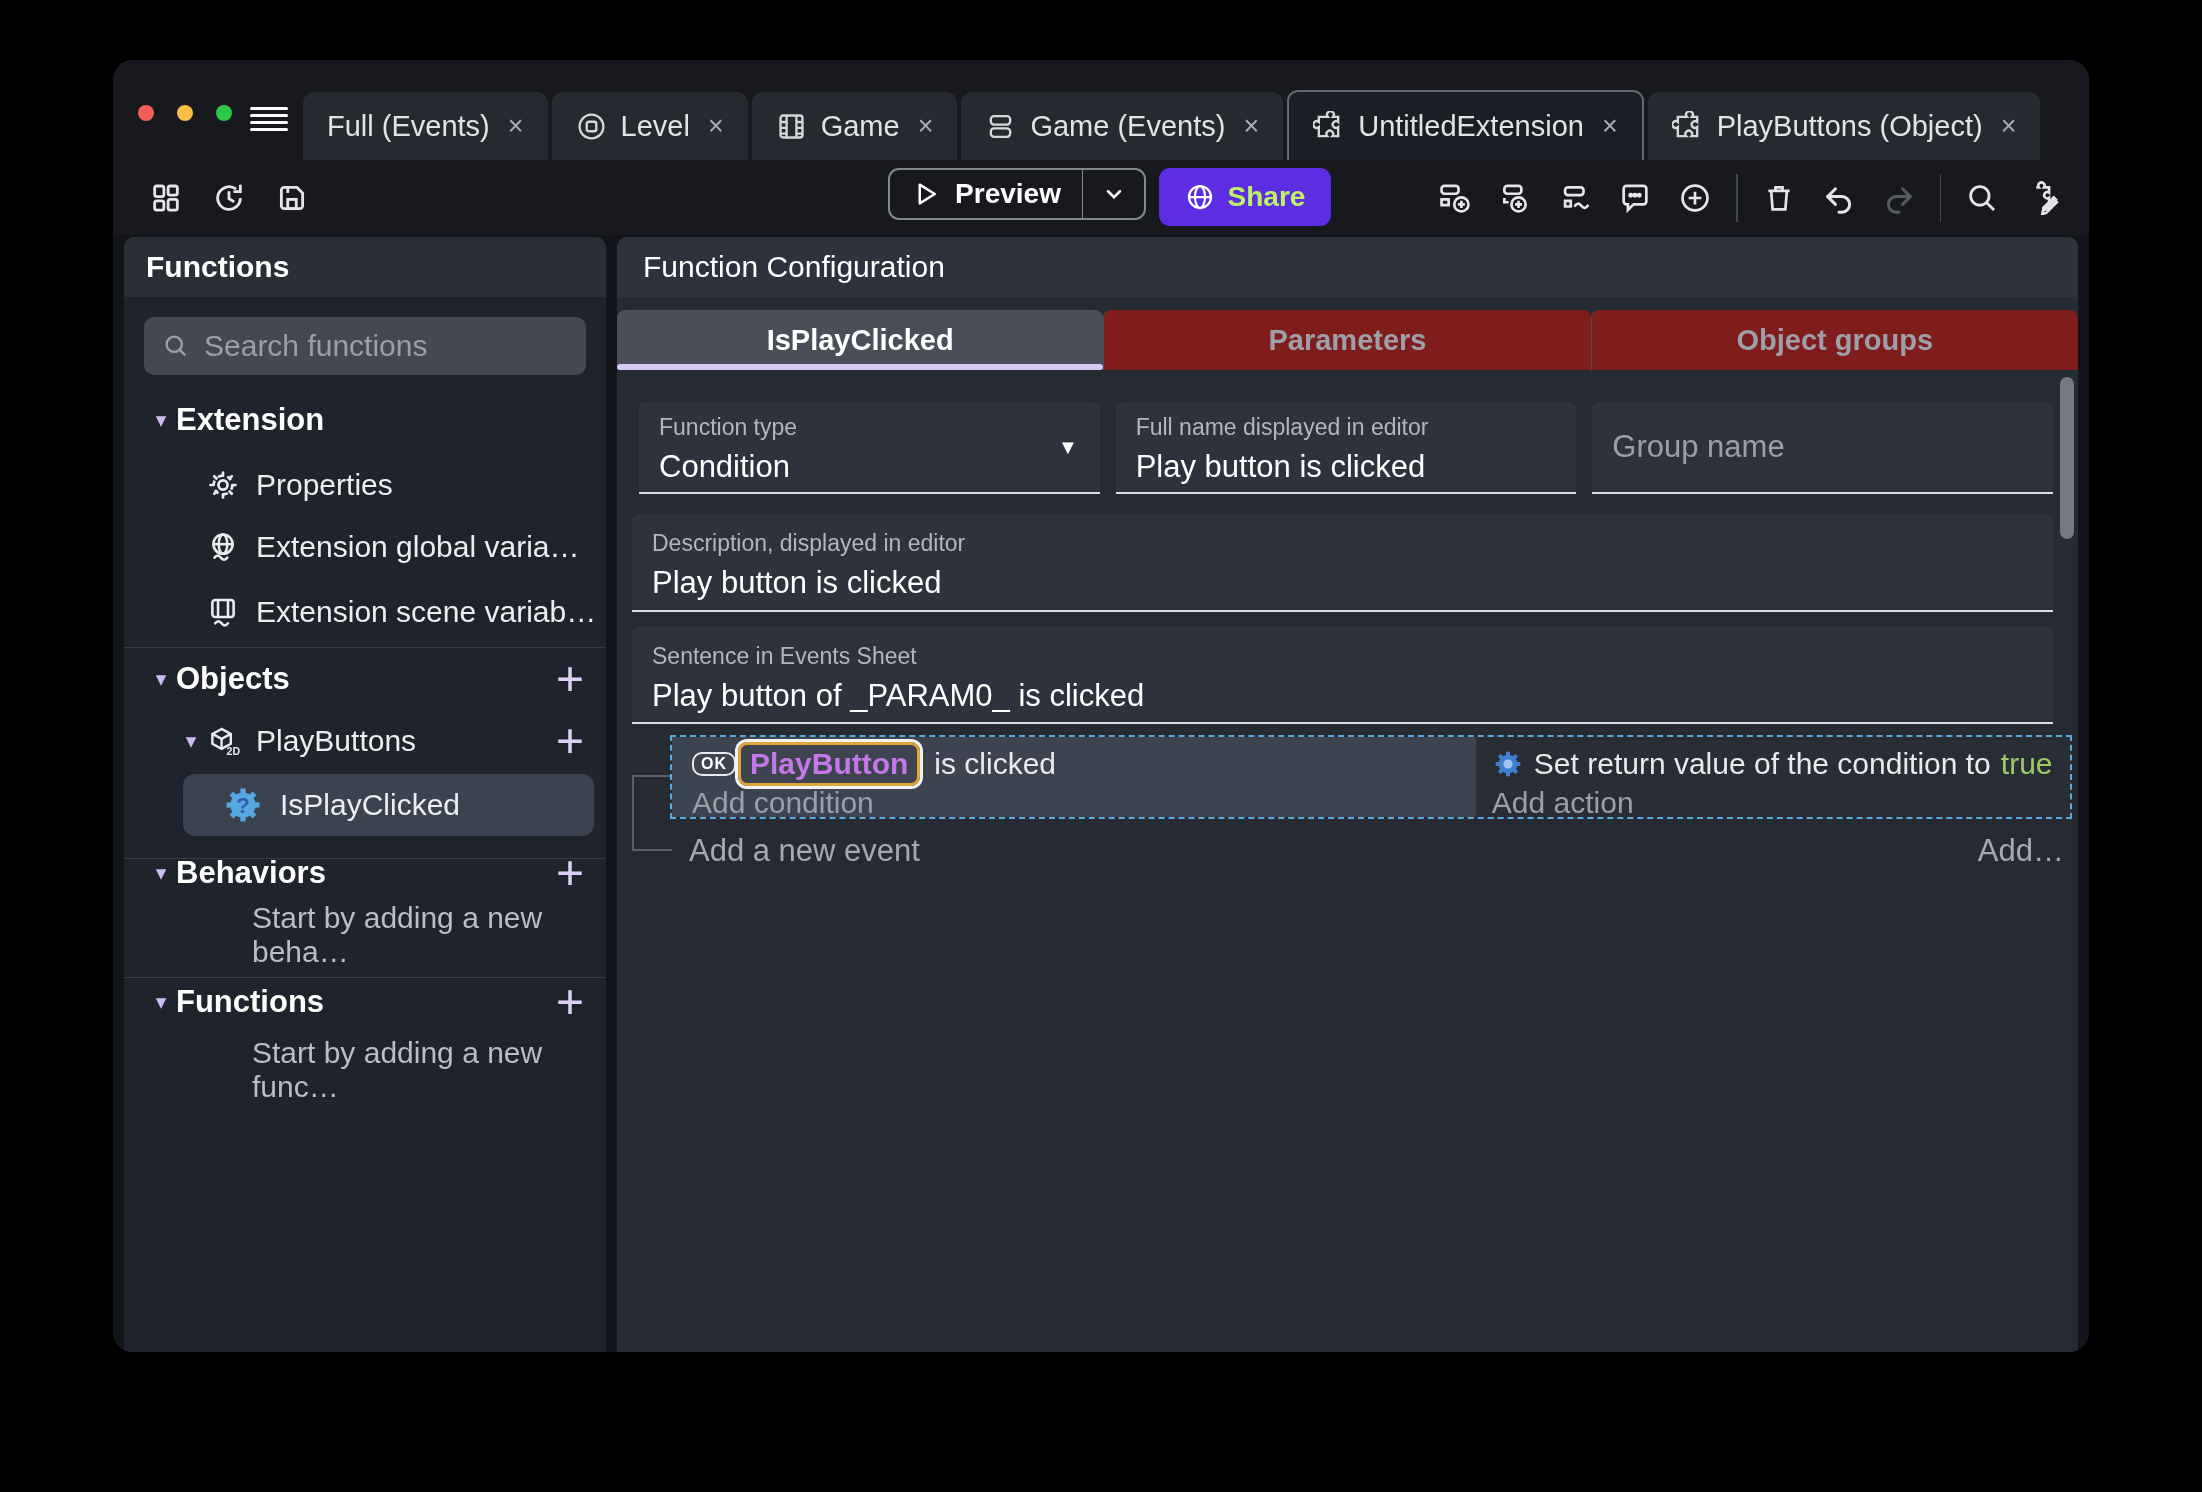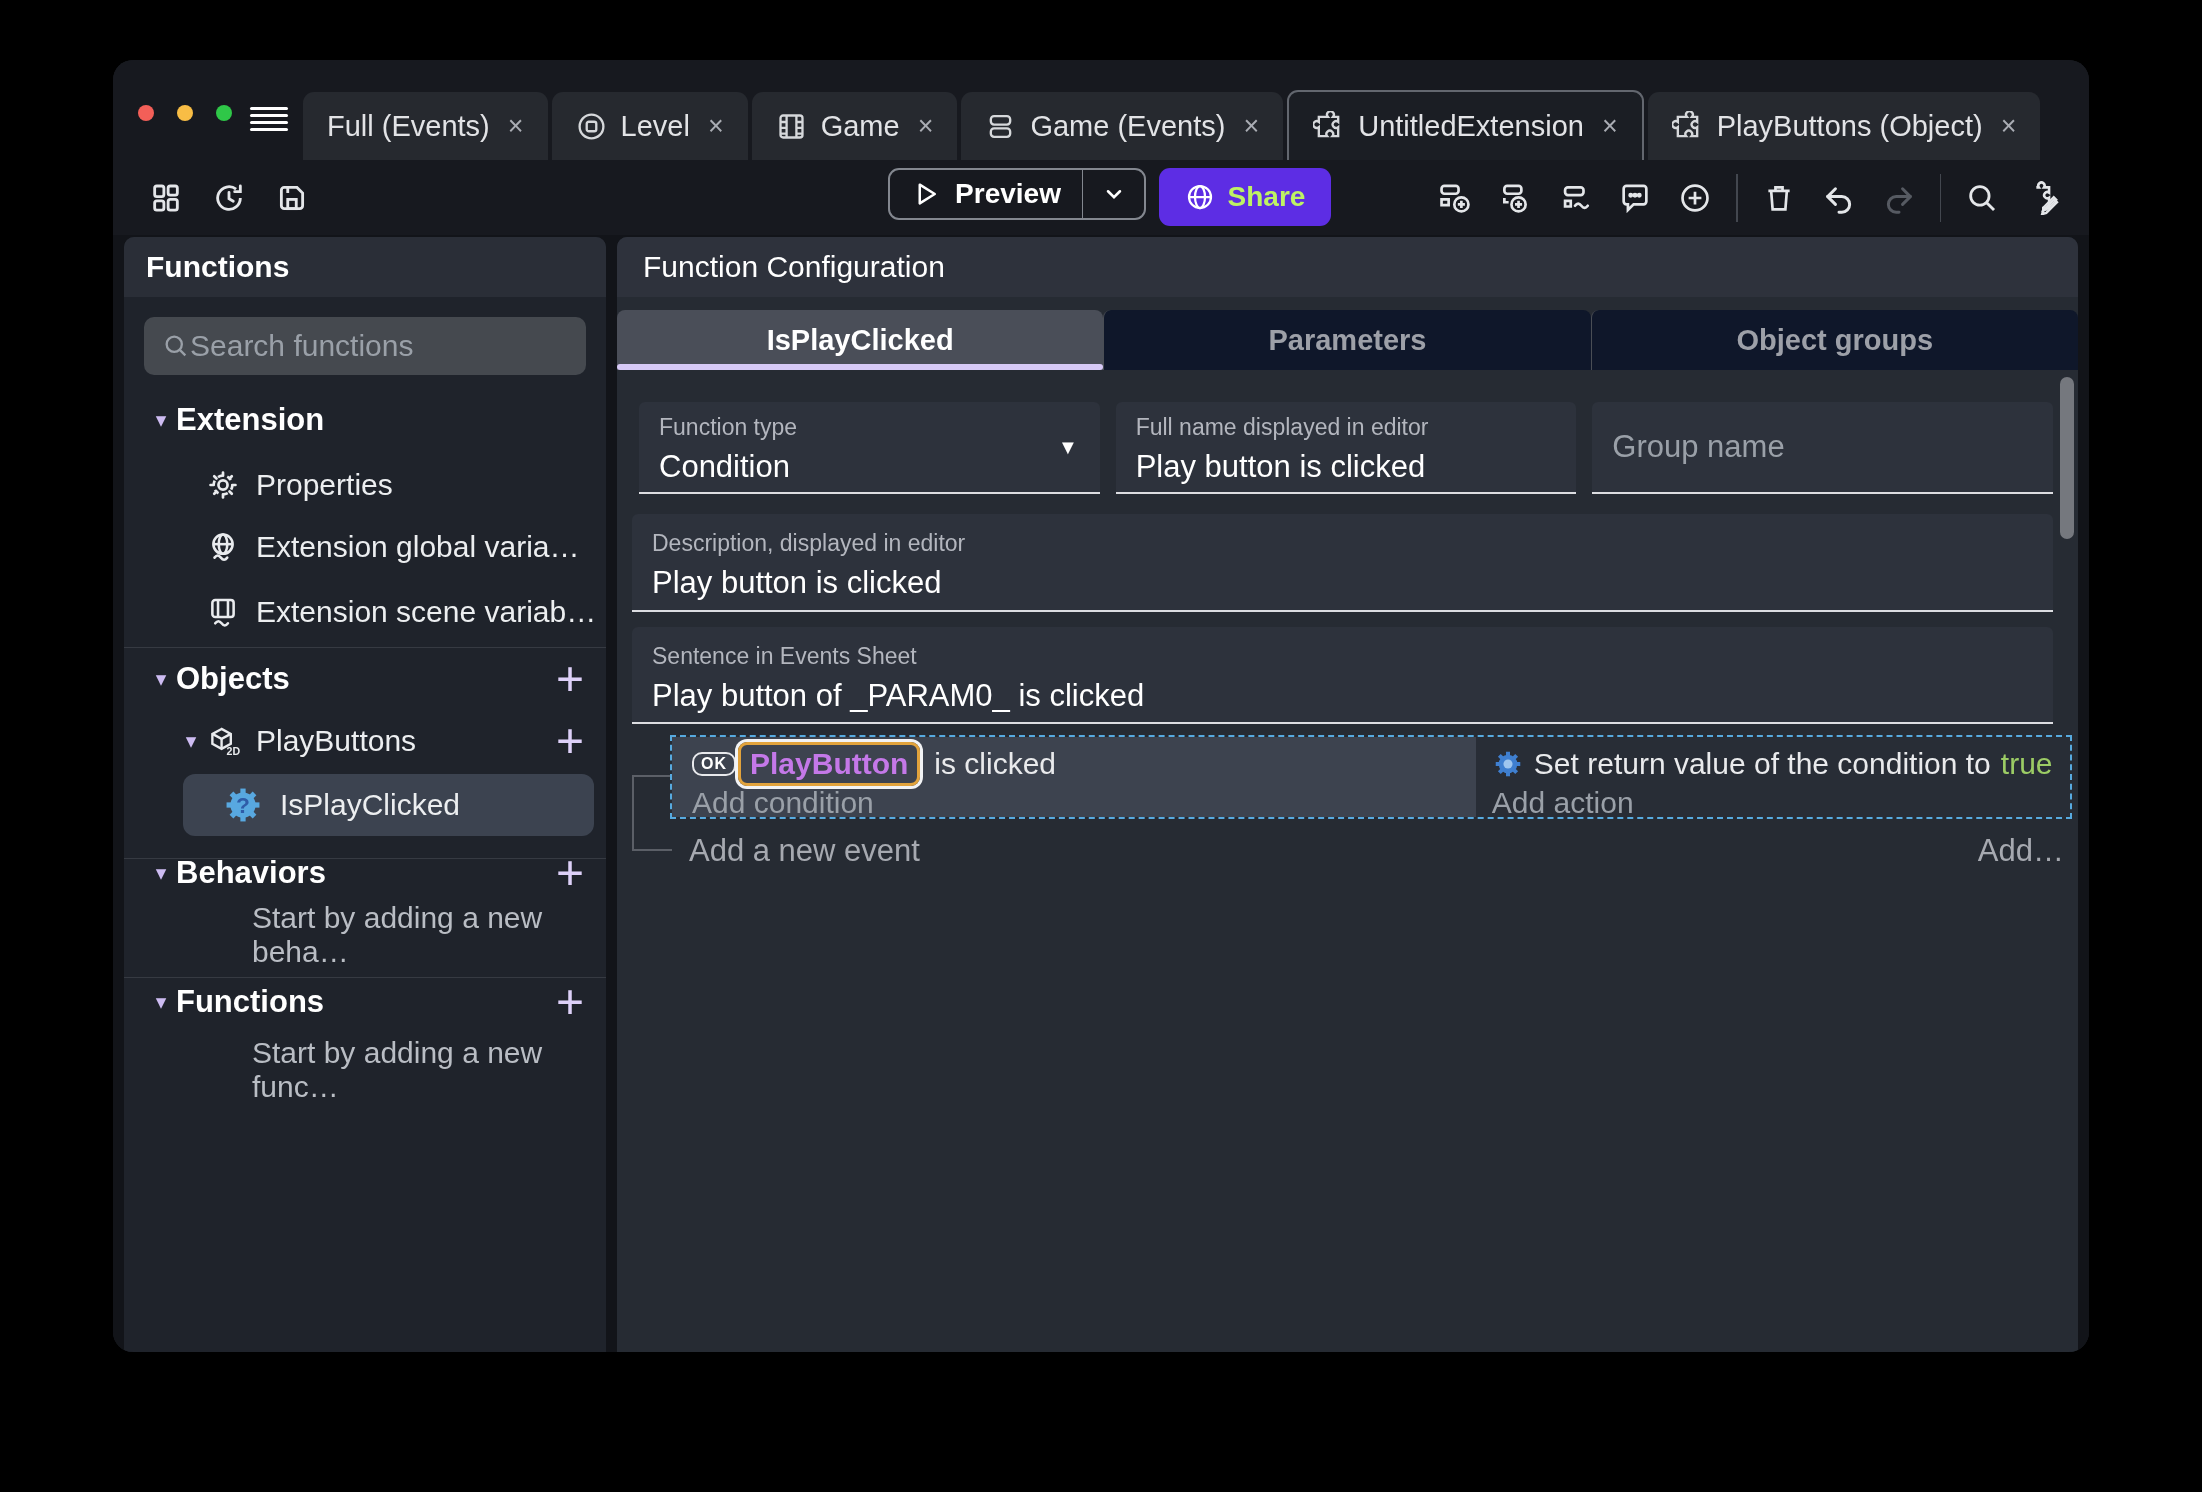--- a/index.html
+++ b/index.html
@@ -50,21 +50,21 @@
   
   .content { position:absolute; top:175px; bottom:0; left:0; right:0; background:#121419;
              display:flex; gap:11px; padding:2px 11px 0 11px; }
   .card { border-radius:10px 10px 0 0; overflow:hidden; position:relative; }
 
   
   .sidebar { width:482px; flex:0 0 auto; background:#1f232b; }
   .side-header { height:60px; background:#2a2e37; display:flex; align-items:center; padding-left:22px;
                  font-size:30px; font-weight:600; color:#fff; }
   .searchbox { position:absolute; left:20px; right:20px; top:80px; height:58px; background:#45494f;
-               border-radius:10px; display:flex; align-items:center; padding:0 18px; }
+               border-radius:10px; display:flex; align-items:center; padding:0 18px; gap:14px; }
   .searchbox svg { width:28px; height:28px; color:#9aa0a8; flex:0 0 auto; }
   .searchbox input { background:transparent; border:none; outline:none; color:#e8e9ec; font-size:30px;
                      font-family:inherit; width:100%; }
   .searchbox input::placeholder { color:#9aa0a8; }
   .srow { position:absolute; left:0; right:0; height:44px; display:flex; align-items:center; }
   .chev { font-size:21px; color:var(--lavender); width:30px; text-align:center; flex:0 0 auto; }
   .sec-label { font-size:31px; font-weight:bold; color:#fff; }
   .plus-btn { position:absolute; right:22px; top:50%; transform:translateY(-50%); font-size:48px; font-weight:200;
               color:#ddd0f8; background:none; border:none; cursor:pointer; line-height:1; font-family:inherit; }
   .iicon { width:34px; height:34px; color:#e9ebee; flex:0 0 auto; }
@@ -74,21 +74,21 @@
   .sdivider { position:absolute; left:0; right:0; height:1px; background:#363a42; }
   .selrow { position:absolute; left:59px; right:12px; top:537px; height:62px; background:#3c4350;
             border-radius:12px; display:flex; align-items:center; padding-left:39px; cursor:pointer; }
   .fn-icon { width:42px; height:42px; flex:0 0 auto; }
 
   
   .main { flex:1; background:#262b33; }
   .main-header { height:60px; background:#2e323c; display:flex; align-items:center; padding-left:26px;
                  font-size:30px; font-weight:500; color:#fff; }
   .cfg-tabs { position:absolute; left:0; right:0; top:73px; height:60px; display:flex; }
-  .cfg-tab { flex:1; background:#0f172a; display:flex; align-items:center; justify-content:center;
+  .cfg-tab { flex:1; background:#7f1d1d; display:flex; align-items:center; justify-content:center;
              font-size:29px; font-weight:bold; color:#9da0a8; cursor:pointer; position:relative; border-radius:8px 8px 0 0; }
   .cfg-tab + .cfg-tab { border-left:1.5px solid #4a4e55; }
   .cfg-tab.active { background:#4a4e58; color:#fff; }
   .cfg-tab.active::after { content:""; position:absolute; left:0; right:0; bottom:0; height:6px;
                            background:var(--tab-underline); border-radius:3px; }
   .fields-row { position:absolute; left:22px; right:25px; top:165px; height:92px; display:flex; gap:16px; }
   .field { background:#2d323c; border-radius:6px 6px 0 0; border-bottom:2px solid #dcdde1; padding:12px 20px 0 20px; }
   .fields-row .field { flex:1; }
   .field .flabel { font-size:23px; color:#b3b6be; margin-bottom:8px; }
   .field .fvalue { font-size:31px; color:#fff; }

